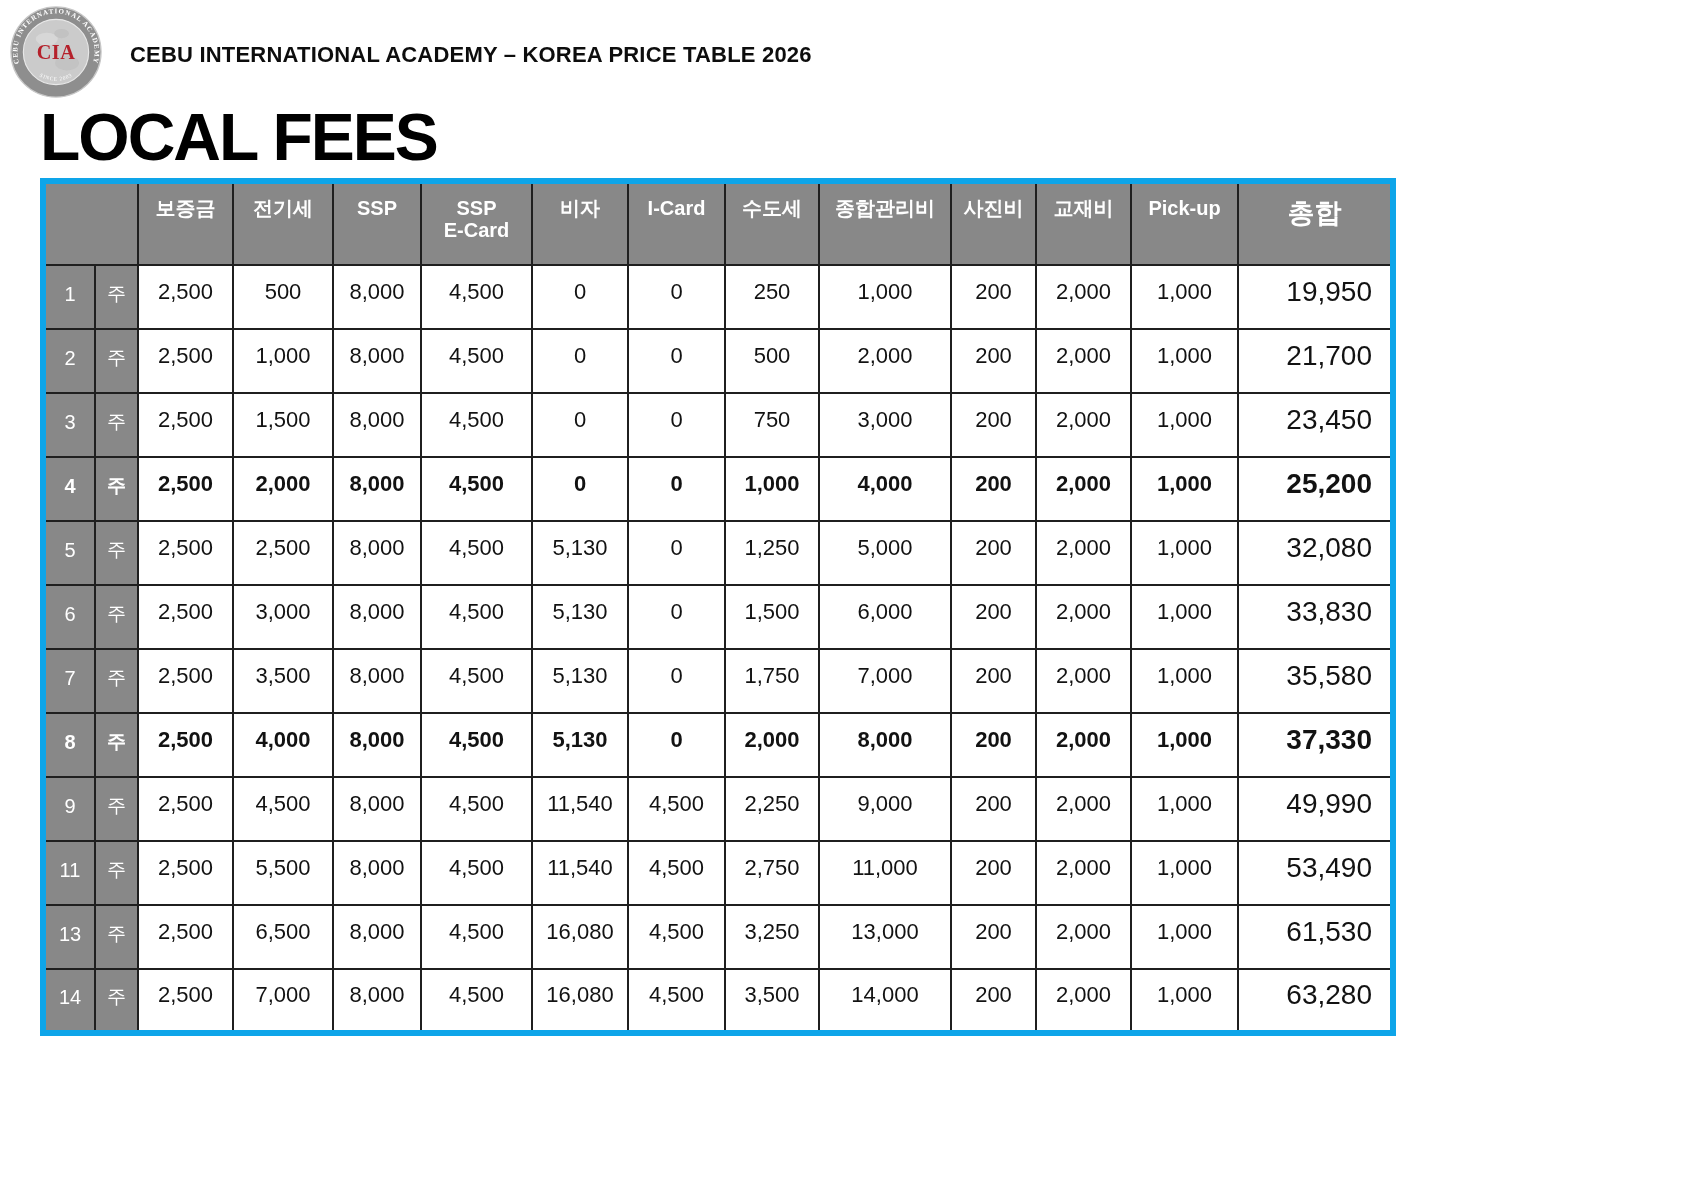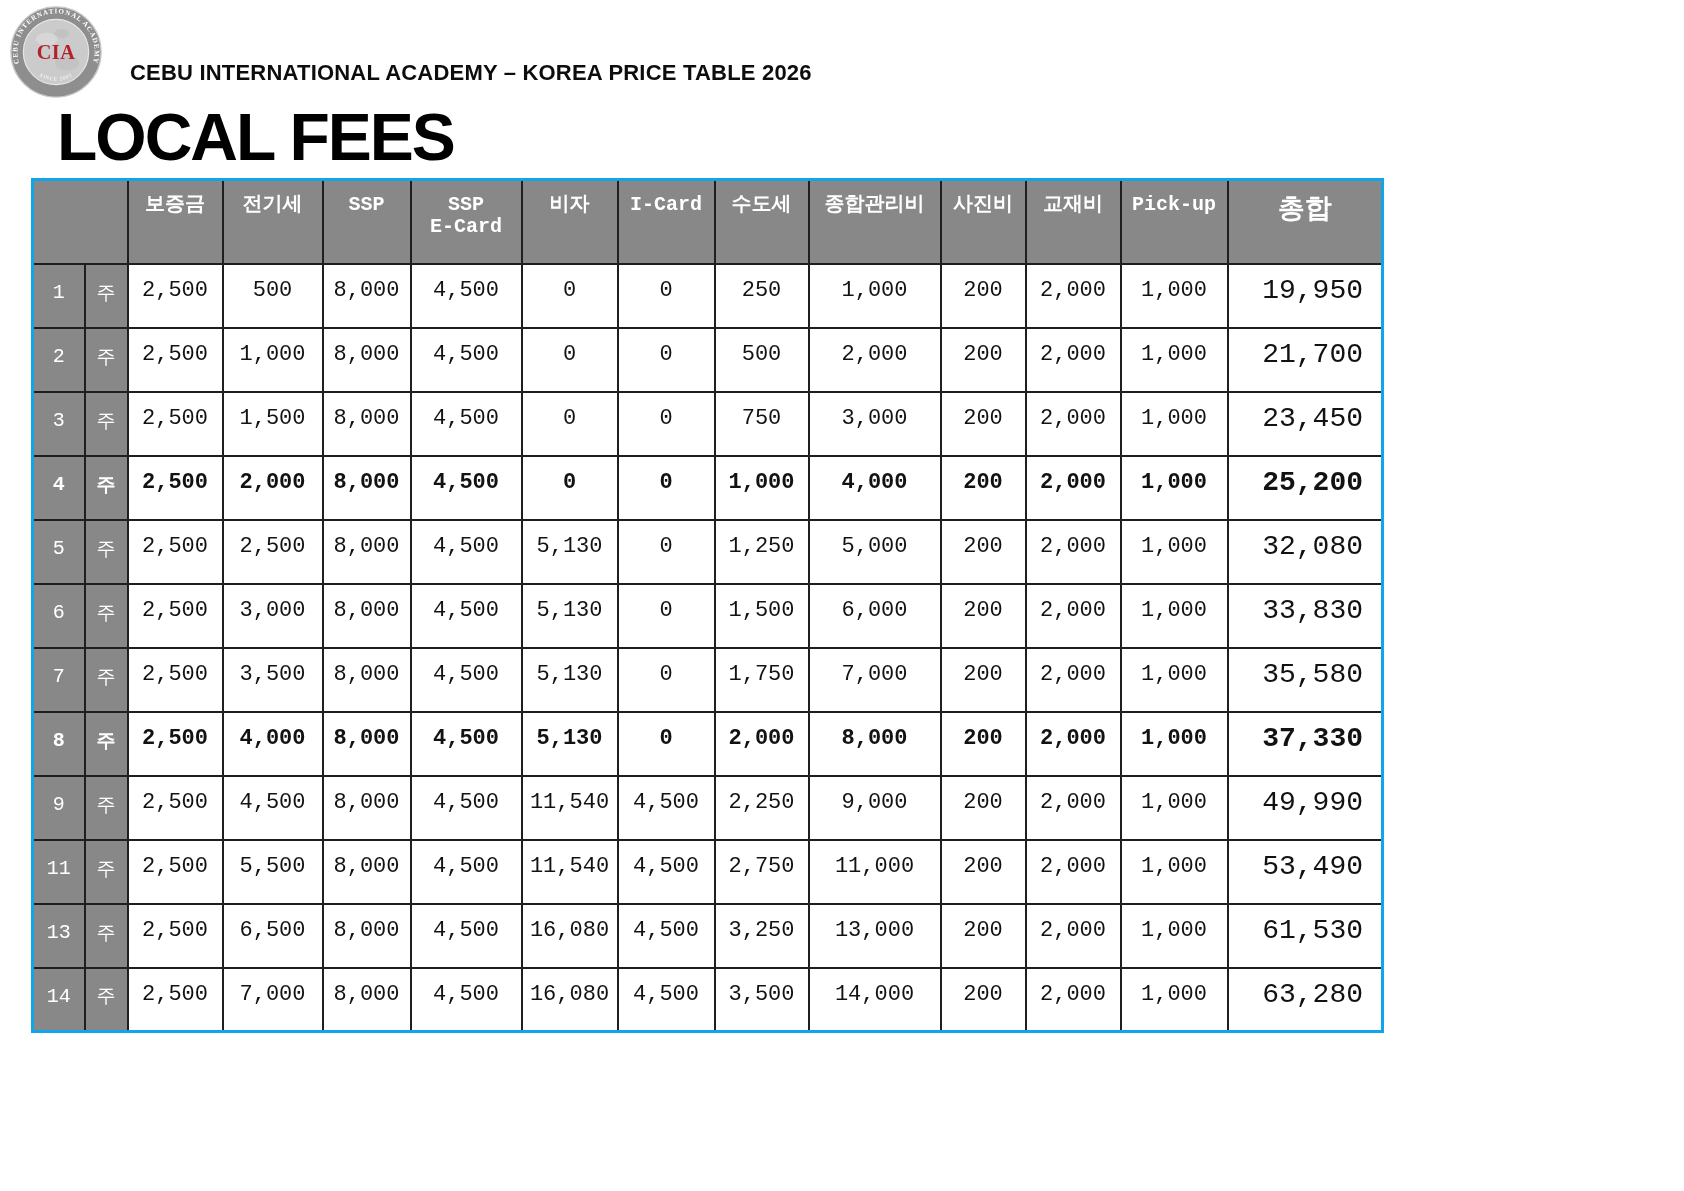--- a/index.html
+++ b/index.html
@@ -4,34 +4,33 @@
 <style>
   html, body { margin:0; padding:0; }
   body {
     width:1684px; height:1191px; position:relative; overflow:hidden;
     background:#ffffff; color:var(--text,#111);
     font-family:"Liberation Sans", sans-serif;
     -webkit-font-smoothing:antialiased;
   }
   .logo-wrap { position:absolute; top:6px; left:10px; width:92px; height:92px; }
   .doc-title {
-    position:absolute; top:60px; left:130px; margin:0;
+    position:absolute; top:42px; left:130px; margin:0;
     font-size:22px; font-weight:700; letter-spacing:0.2px; color:#0d0d0d;
     white-space:nowrap;
   }
   .page-title {
-    position:absolute; top:104px; left:57px; margin:0;
+    position:absolute; top:104px; left:40px; margin:0;
     font-size:66px; font-weight:700; letter-spacing:-2px; color:#000;
     line-height:1; white-space:nowrap;
   }
   table.fees {
-    position:absolute; top:178px; left:31px;
+    position:absolute; top:178px; left:40px;
     width:1350px; table-layout:fixed; border-collapse:collapse;
-    border:3px solid #0ea5e9;
-    font-family:Liberation Mono, monospace;
+    border:6px solid #0ea5e9;
   }
   .fees th, .fees td {
     border:2px solid #1f1f1f;
     text-align:center; overflow:hidden;
   }
   .fees thead tr { height:84px; }
   .fees thead th {
     background:var(--header-bg,#888); color:#fff;
     font-size:20px; font-weight:700; vertical-align:top; padding-top:13px;
     line-height:1.1;

